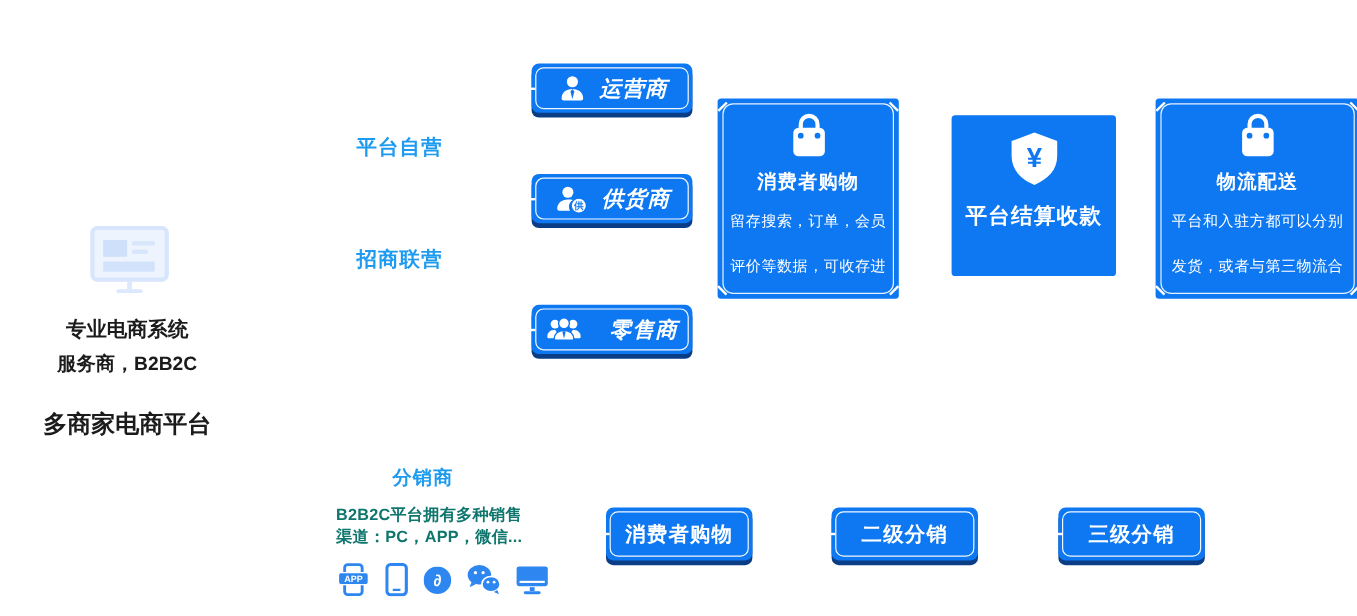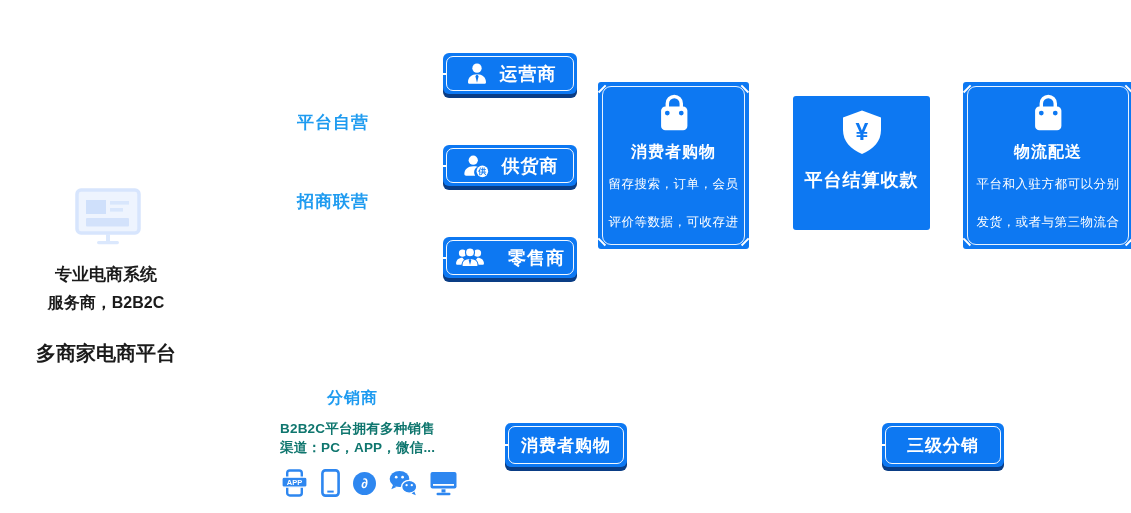--- a/index.html
+++ b/index.html
@@ -30,21 +30,21 @@
   
   .pill{
     background:var(--blue);border-radius:6px;box-shadow:0 4px 0 var(--shadow);
     display:flex;align-items:center;justify-content:center;gap:10px;color:#fff;
   }
   .pill .inner-border{
     position:absolute;inset:3px;border:1px solid rgba(255,255,255,.95);border-radius:7px;pointer-events:none;
   }
   .pill::before{content:"";position:absolute;left:-2px;top:50%;margin-top:-1px;width:5px;height:2px;background:#fff;}
   .role-btn{width:134px;height:41px;}
-  .role-btn .lbl{font-size:18px;font-weight:bold;letter-spacing:1px;}
+  .role-btn .lbl{font-size:18px;font-weight:bold;letter-spacing:1px;font-style:italic;}
   .dist-btn{width:122px;height:44px;}
   .dist-btn .lbl{font-size:17px;font-weight:bold;letter-spacing:1px;}
   .ricon{display:flex;align-items:center;}
 
   
   .flow-card{
     background:var(--blue);color:#fff;border-radius:3px;text-align:center;
   }
   .flow-card .inner-border{
     position:absolute;inset:4px;border:1px solid rgba(255,255,255,.9);border-radius:9px;pointer-events:none;
@@ -88,21 +88,21 @@
       <rect x="11" y="30" width="43" height="8.5" rx="1" fill="#d3e2fb"></rect>
       <rect x="31" y="46" width="4" height="7" fill="#dbe8fd"></rect>
       <rect x="22" y="53" width="22" height="3.2" rx="1.6" fill="#dbe8fd"></rect>
     </svg>
   </span>
   <div class="abs lp-line lp1">专业电商系统</div>
   <div class="abs lp-line lp2">服务商，B2B2C</div>
   <div class="abs lp-line lp3">多商家电商平台</div>
 
   <div class="abs mode-label" style="left:297px;top:111px;text-align:center;">平台自营</div>
-  <div class="abs mode-label" style="left:297px;top:190px;">招商联营</div>
+  <div class="abs mode-label" style="left:297px;top:205px;">招商联营</div>
 
   <div class="abs pill role-btn" style="left:443px;top:53px;">
     <span class="inner-border"></span>
     <span class="ricon">
       <svg width="26" height="26" viewBox="0 0 24 24">
         <circle cx="12" cy="6.6" r="4.3" fill="#fff"></circle>
         <path d="M12 12.2c-5 0-8.3 2.9-8.3 7.3 0 .9.7 1.5 1.6 1.5h13.4c.9 0 1.6-.6 1.6-1.5 0-4.4-3.3-7.3-8.3-7.3z" fill="#fff"></path>
         <path d="M12 12.2l-1.5 1.9 1.5 6 1.5-6z" fill="#0d78f2"></path>
       </svg>
     </span>
@@ -115,21 +115,21 @@
       <svg width="30" height="26" viewBox="0 0 28 24">
         <circle cx="10.5" cy="6.6" r="4.3" fill="#fff"></circle>
         <path d="M10.5 12.2c-5 0-8.3 2.9-8.3 7.3 0 .9.7 1.5 1.6 1.5h8.5c-.6-.9-1-2-1-3.2 0-2.3 1.3-4.3 3.2-5.2-1.2-.3-2.6-.4-4-.4z" fill="#fff"></path>
         <circle cx="19" cy="17" r="5.4" fill="#fff"></circle>
         <text x="19" y="19.8" font-size="7.5" font-weight="bold" fill="#0d78f2" text-anchor="middle">供</text>
       </svg>
     </span>
     <span class="lbl">供货商</span>
   </div>
 
-  <div class="abs pill role-btn" style="left:443px;top:237px;gap:23px;">
+  <div class="abs pill role-btn" style="left:443px;top:254px;gap:23px;">
     <span class="inner-border"></span>
     <span class="ricon">
       <svg width="30" height="26" viewBox="0 0 28 24">
         <circle cx="7" cy="7.4" r="3.4" fill="#fff"></circle>
         <circle cx="21" cy="7.4" r="3.4" fill="#fff"></circle>
         <path d="M7 11.8c-3.6 0-6 2.2-6 5.4 0 .7.5 1.2 1.2 1.2h9.6z" fill="#fff"></path>
         <path d="M21 11.8c3.6 0 6 2.2 6 5.4 0 .7-.5 1.2-1.2 1.2h-9.6z" fill="#fff"></path>
         <circle cx="14" cy="6.8" r="4.2" fill="#fff" stroke="#0d78f2" stroke-width="1.1"></circle>
         <path d="M14 12.4c-4.6 0-7.6 2.6-7.6 6.4 0 .7.6 1.2 1.3 1.2h12.6c.7 0 1.3-.5 1.3-1.2 0-3.8-3-6.4-7.6-6.4z" fill="#fff" stroke="#0d78f2" stroke-width="1.1"></path>
         <path d="M14 12.4l-1.2 1.6 1.2 4.6 1.2-4.6z" fill="#0d78f2"></path>
@@ -231,18 +231,22 @@
         <rect x="11.5" y="18.3" width="4" height="3.2" fill="#2e87f0"></rect>
         <rect x="6.5" y="21.8" width="14" height="2.4" rx="1.2" fill="#2e87f0"></rect>
       </svg>
     </span>
   </div>
 
   <div class="abs pill dist-btn" style="left:505px;top:423px;">
     <span class="inner-border"></span>
     <span class="lbl">消费者购物</span>
   </div>
+  <div class="abs pill dist-btn" style="left:693px;top:423px;">
+    <span class="inner-border"></span>
+    <span class="lbl">二级分销</span>
+  </div>
   <div class="abs pill dist-btn" style="left:882px;top:423px;">
     <span class="inner-border"></span>
     <span class="lbl">三级分销</span>
   </div>
 
 </div>
 
 </body></html>

